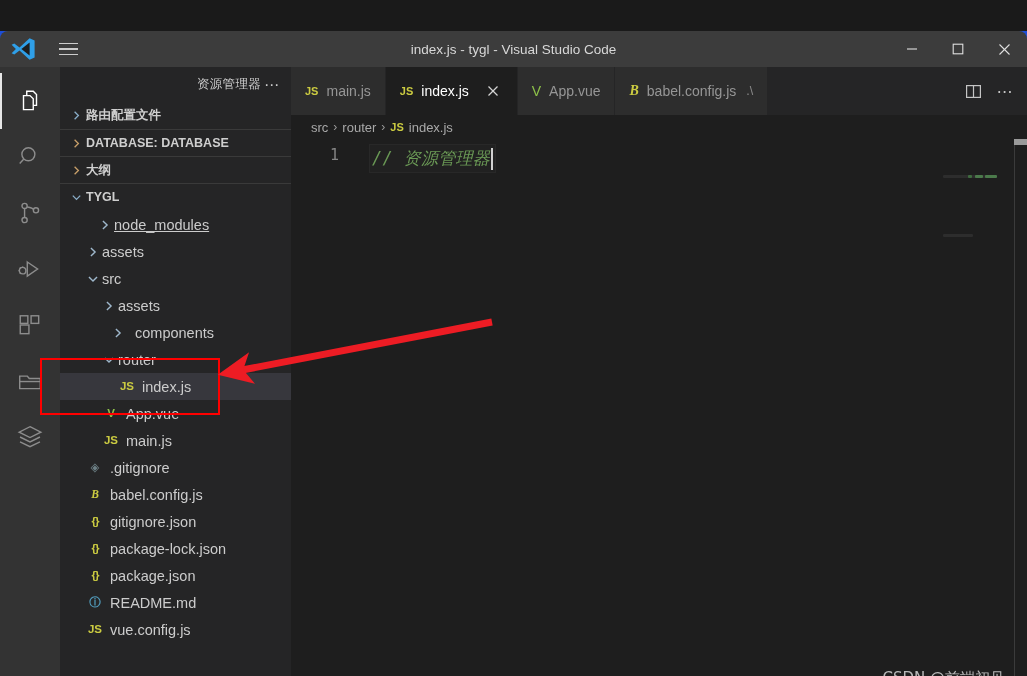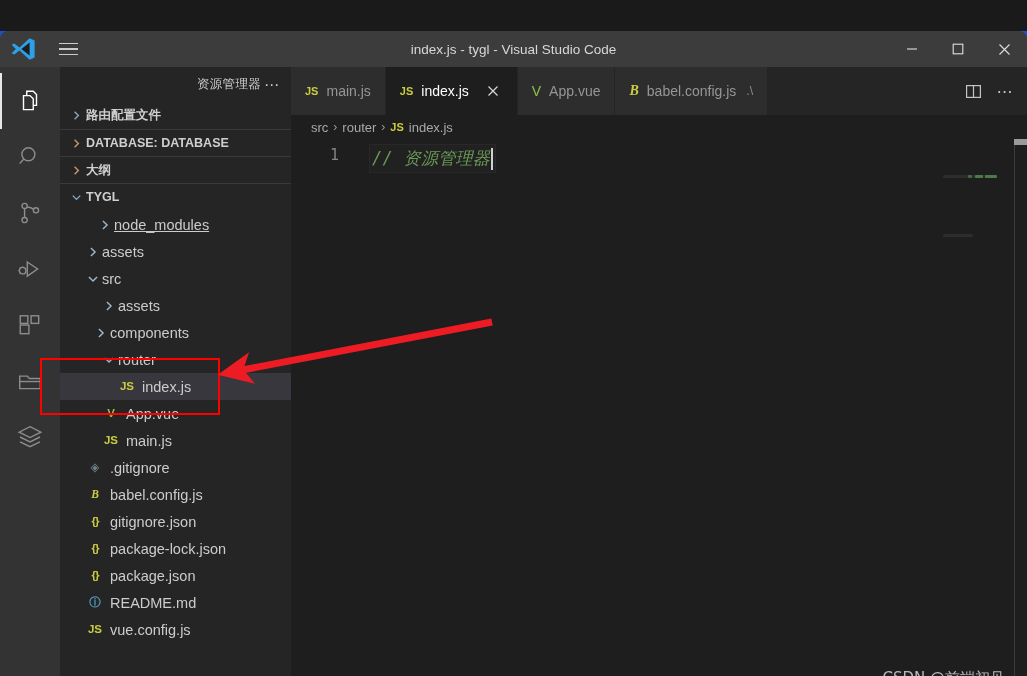--- a/index.html
+++ b/index.html
@@ -379,21 +379,21 @@
           <span class="lbl">src</span>
         </div>
         <div class="row" style="padding-left: 40px;">
           <span class="chev">
             <svg width="12" height="12" viewBox="0 0 11 11" fill="none" stroke="#9fb8cc" stroke-width="1.3">
               <path d="M3.6 1.8 L7.4 5.5 L3.6 9.2"></path>
             </svg>
           </span>
           <span class="lbl">assets</span>
         </div>
-        <div class="row" style="padding-left: 32px;">
+        <div class="row" style="padding-left: 49px; gap: 8px;">
           <span class="chev">
             <svg width="12" height="12" viewBox="0 0 11 11" fill="none" stroke="#9fb8cc" stroke-width="1.3">
               <path d="M3.6 1.8 L7.4 5.5 L3.6 9.2"></path>
             </svg>
           </span>
           <span class="lbl">components</span>
         </div>
         <div class="row" style="padding-left: 40px;">
           <span class="chev">
             <svg width="12" height="12" viewBox="0 0 11 11" fill="none" stroke="#9fb8cc" stroke-width="1.3">

